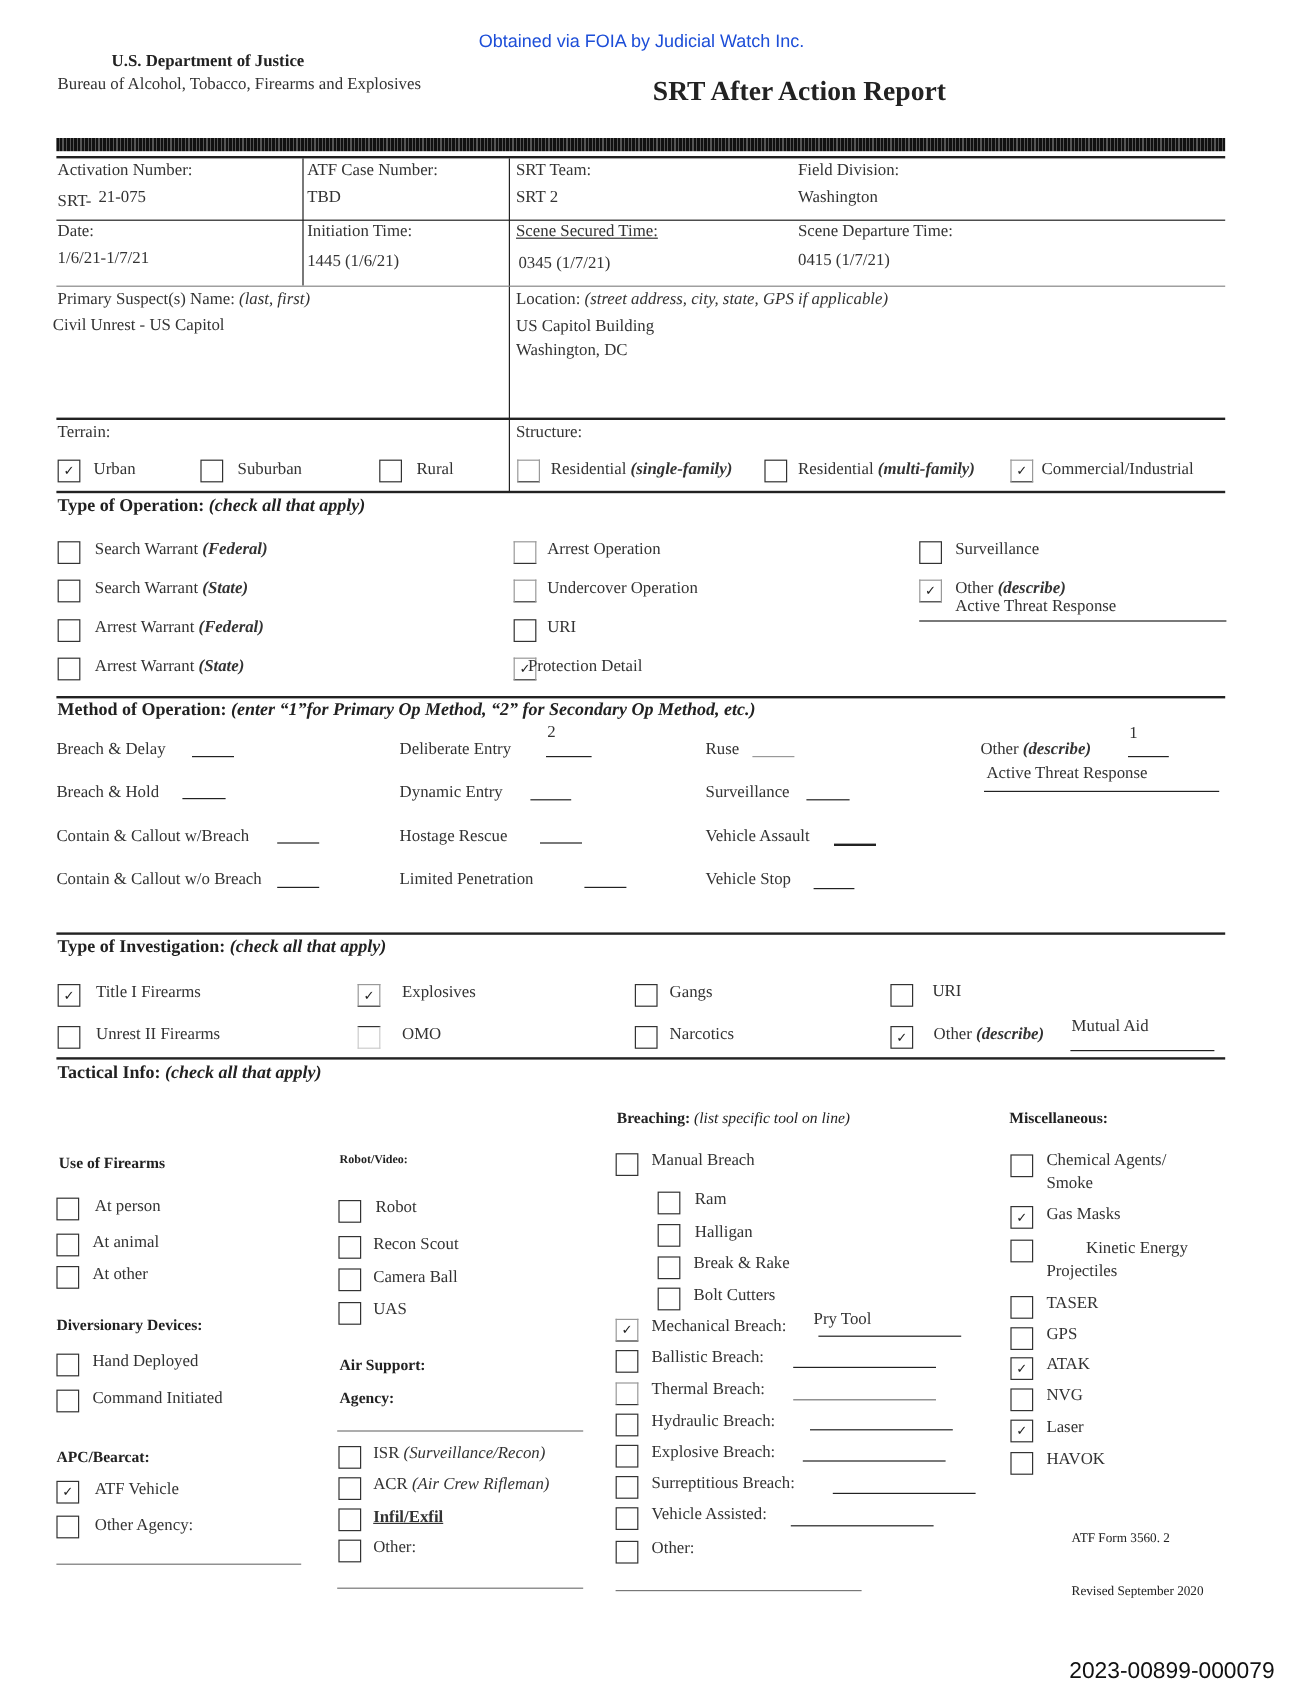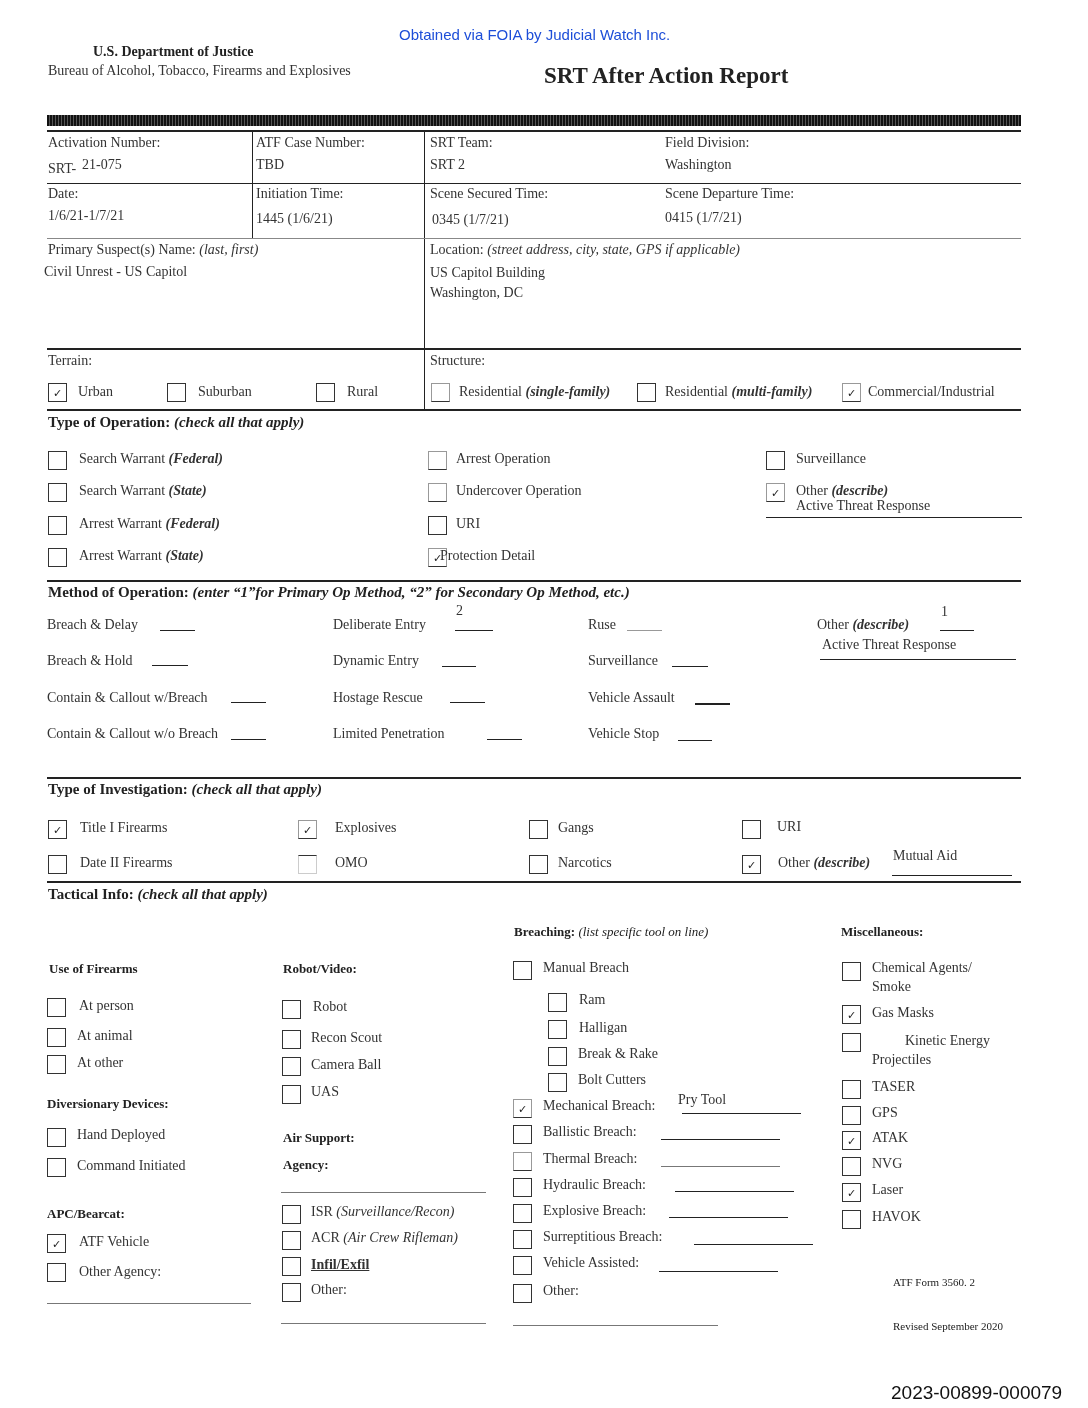--- a/index.html
+++ b/index.html
@@ -47,21 +47,21 @@
 <div class="abs val" style="left:256px;top:157px;">TBD</div>
 <div class="abs lbl" style="left:430px;top:135px;">SRT Team:</div>
 <div class="abs val" style="left:430px;top:157px;">SRT 2</div>
 <div class="abs lbl" style="left:665px;top:135px;">Field Division:</div>
 <div class="abs val" style="left:665px;top:157px;">Washington</div>
 
 <div class="abs lbl" style="left:48px;top:186px;">Date:</div>
 <div class="abs val" style="left:48px;top:208px;">1/6/21-1/7/21</div>
 <div class="abs lbl" style="left:256px;top:186px;">Initiation Time:</div>
 <div class="abs val" style="left:256px;top:211px;">1445 (1/6/21)</div>
-<div class="abs lbl" style="left:430px;top:186px;">Scene Secured Time:</div>
+<div class="abs lbl" style="left:430px;top:186px;text-decoration:underline;">Scene Secured Time:</div>
 <div class="abs val" style="left:432px;top:212px;">0345 (1/7/21)</div>
 <div class="abs lbl" style="left:665px;top:186px;">Scene Departure Time:</div>
 <div class="abs val" style="left:665px;top:210px;">0415 (1/7/21)</div>
 
 <div class="abs lbl" style="left:48px;top:242px;"><span>Primary Suspect(s) Name:</span> <i>(last, first)</i></div>
 <div class="abs val" style="left:44px;top:264px;">Civil Unrest - US Capitol</div>
 <div class="abs lbl" style="left:430px;top:242px;"><span>Location:</span> <i>(street address, city, state, GPS if applicable)</i></div>
 <div class="abs val" style="left:430px;top:265px;">US Capitol Building</div>
 <div class="abs val" style="left:430px;top:285px;">Washington, DC</div>
 
@@ -150,21 +150,21 @@
 <div class="abs lbl" style="left:822px;top:637px;">Active Threat Response</div>
 <div class="uline" style="left:820px;top:659px;width:196px;"></div>
 
 <div class="hline" style="left:47px;top:777px;width:974px;height:2px;"></div>
 
 <div class="abs sec" style="left:48px;top:781px;"><span>Type of Investigation:</span> <i>(check all that apply)</i></div>
 
 <div class="cb" style="left:48px;top:820px;"><span>✓</span></div>
 <div class="abs lbl" style="left:80px;top:820px;">Title I Firearms</div>
 <div class="cb" style="left:48px;top:855px;"></div>
-<div class="abs lbl" style="left:80px;top:855px;">Date II Firearms</div>
+<div class="abs lbl" style="left:80px;top:855px;">Unrest II Firearms</div>
 
 <div class="cb light" style="left:298px;top:820px;"><span>✓</span></div>
 <div class="abs lbl" style="left:335px;top:820px;">Explosives</div>
 <div class="cb light" style="left:298px;top:855px;border-color:#ccc;border-top-color:#333;"></div>
 <div class="abs lbl" style="left:335px;top:855px;">OMO</div>
 
 <div class="cb" style="left:529px;top:820px;"></div>
 <div class="abs lbl" style="left:558px;top:820px;">Gangs</div>
 <div class="cb" style="left:529px;top:855px;"></div>
 <div class="abs lbl" style="left:558px;top:855px;">Narcotics</div>
@@ -194,21 +194,21 @@
 <div class="cb" style="left:47px;top:1158px;"></div>
 <div class="abs lbl" style="left:77px;top:1158px;">Command Initiated</div>
 
 <div class="abs bold" style="left:47px;top:1206px;font-size:13px;">APC/Bearcat:</div>
 <div class="cb" style="left:47px;top:1234px;"><span>✓</span></div>
 <div class="abs lbl" style="left:79px;top:1234px;">ATF Vehicle</div>
 <div class="cb" style="left:47px;top:1263px;"></div>
 <div class="abs lbl" style="left:79px;top:1264px;">Other Agency:</div>
 <div class="uline" style="left:47px;top:1303px;width:204px;border-color:#777;"></div>
 
-<div class="abs bold" style="left:283px;top:961px;font-size:13px;">Robot/Video:</div>
+<div class="abs bold" style="left:283px;top:961px;font-size:10px;">Robot/Video:</div>
 <div class="cb" style="left:282px;top:1000px;"></div>
 <div class="abs lbl" style="left:313px;top:999px;">Robot</div>
 <div class="cb" style="left:282px;top:1030px;"></div>
 <div class="abs lbl" style="left:311px;top:1030px;">Recon Scout</div>
 <div class="cb" style="left:282px;top:1057px;"></div>
 <div class="abs lbl" style="left:311px;top:1057px;">Camera Ball</div>
 <div class="cb" style="left:282px;top:1085px;"></div>
 <div class="abs lbl" style="left:311px;top:1084px;">UAS</div>
 
 <div class="abs bold" style="left:283px;top:1130px;font-size:13px;">Air Support:</div>

